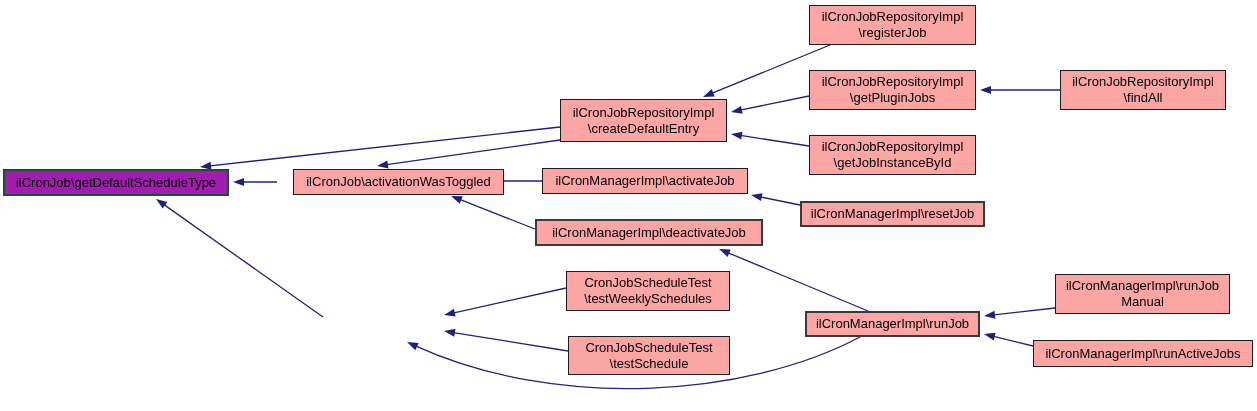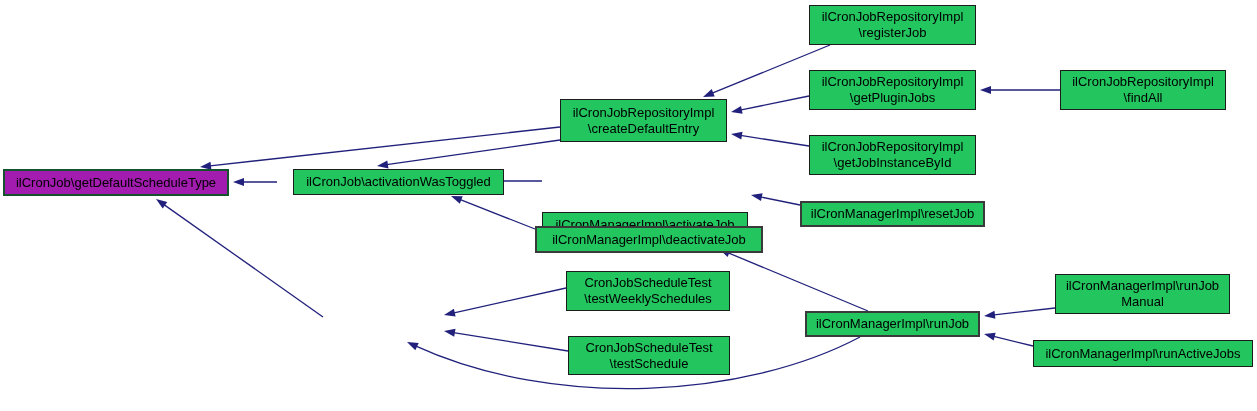--- a/index.html
+++ b/index.html
@@ -12,21 +12,21 @@
     overflow: hidden;
   }
   #edges-layer {
     position: absolute;
     left: 0; top: 0;
     width: 1257px; height: 411px;
   }
   .node {
     position: absolute;
     box-sizing: border-box;
-    background: #22c55e;
+    background: #fca5a5;
     border: 1px solid #1c1c1c;
     display: flex;
     flex-direction: column;
     align-items: center;
     justify-content: center;
     text-align: center;
     font-size: 13px;
     line-height: 16px;
     color: #000000;
     white-space: nowrap;
@@ -112,24 +112,24 @@
         <path d="M 1033 346 L 991.7703784930558 335.90294983503406" fill="none" stroke="#21217c" stroke-width="1.3"></path>
         <polygon points="984,334 995.6,332.7 993.7,340.5" fill="#21217c"></polygon>
       </g>
     </svg>
 <div class="node focus" style="left: 3px; top: 169px; width: 226px; height: 27px;">
       <span>ilCronJob\getDefaultScheduleType</span>
     </div>
     <div class="node" style="left: 277px; top: 169px; width: 211px; height: 26px; margin-left: 16px;">
       <span>ilCronJob\activationWasToggled</span>
     </div>
-    <div class="node" style="left: 542px; top: 168px; width: 206px; height: 26px; margin-top: 44px;">
+    <div class="node" style="left: 542px; top: 168px; width: 206px; height: 26px;">
       <span>ilCronManagerImpl\activateJob</span>
     </div>
-    <div class="node bold" style="left: 535px; top: 226px; width: 228px; height: 27px;">
+    <div class="node bold" style="left: 535px; top: 219px; width: 228px; height: 27px;">
       <span>ilCronManagerImpl\deactivateJob</span>
     </div>
     <div class="node bold" style="left: 800px; top: 201px; width: 185px; height: 26px;">
       <span>ilCronManagerImpl\resetJob</span>
     </div>
     <div class="node" style="left: 560px; top: 99px; width: 167px; height: 43px;">
       <span>ilCronJobRepositoryImpl</span>
       <span>\createDefaultEntry</span>
     </div>
     <div class="node" style="left: 809px; top: 5px; width: 167px; height: 40px;">

